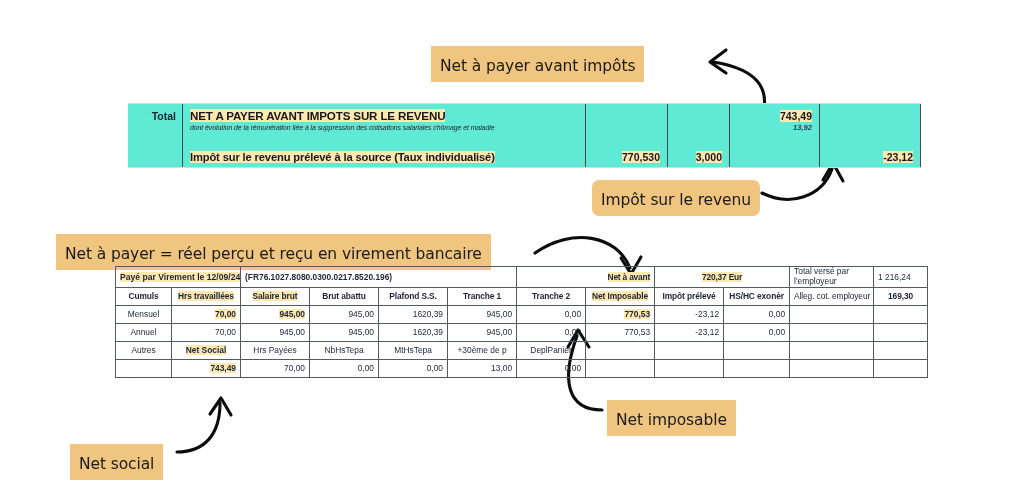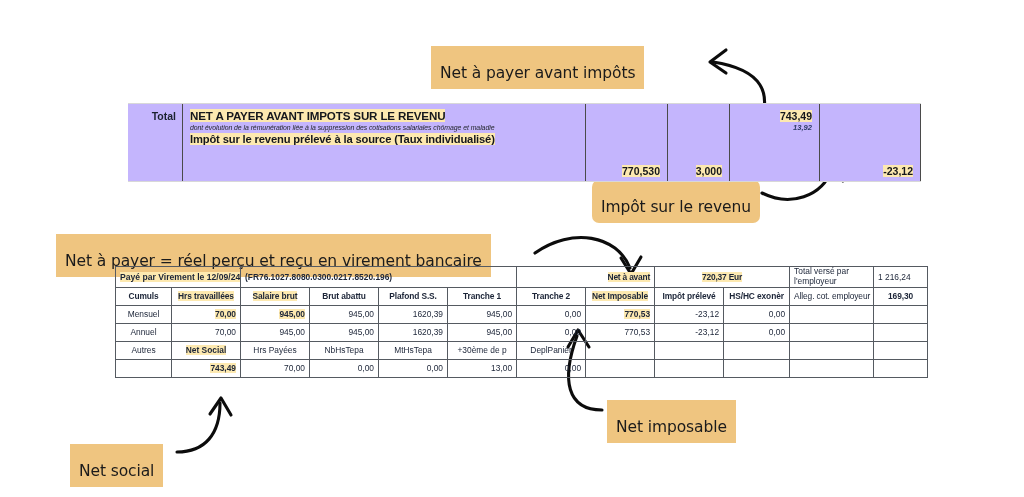--- a/index.html
+++ b/index.html
@@ -15,21 +15,21 @@
     overflow: hidden;
   }
 
   
   .callout {
     position: absolute;
     background: #efc580;
     color: #1b1b1b;
     font-size: 15.5px;
     line-height: 1.25;
-    padding: 18px 9px 6px 9px;
+    padding: 11px 9px 6px 9px;
     white-space: nowrap;
     font-family: "DejaVu Sans", sans-serif;
     letter-spacing: -0.1px;
   }
 
   
   .arrow-svg {
     position: absolute;
     overflow: visible;
     pointer-events: none;
@@ -51,25 +51,25 @@
 
   
   .hl { background: #fde9b0; }
 
   
   #top-table {
     position: absolute;
     left: 128px;
     top: 103px;
     width: 793px;
-    height: 79px;
+    height: 65px;
     border-top: 1px solid #d8d8d8;
     border-bottom: 1px solid #d8d8d8;
     box-sizing: border-box;
-    background: #c4b5fd;
+    background: #5eead4;
   }
   #top-table table {
     border-collapse: collapse;
     width: 100%;
     height: 100%;
     table-layout: fixed;
     font-family: "Liberation Sans", sans-serif;
     color: #15171c;
   }
   #top-table td {
@@ -96,21 +96,21 @@
     font-style: italic;
     line-height: 1.32;
     margin-top: 1px;
     letter-spacing: -0.05px;
     color: #23262e;
   }
   .tt-line3 {
     font-size: 11.2px;
     font-weight: bold;
     letter-spacing: -0.15px;
-    margin-top: 1px;
+    margin-top: 19px;
   }
   .tt-num-bottom {
     text-align: right;
     vertical-align: bottom !important;
     padding: 0 7px 4px 0 !important;
     font-size: 11.3px;
     font-weight: bold;
   }
   .tt-num-top {
     text-align: right;

